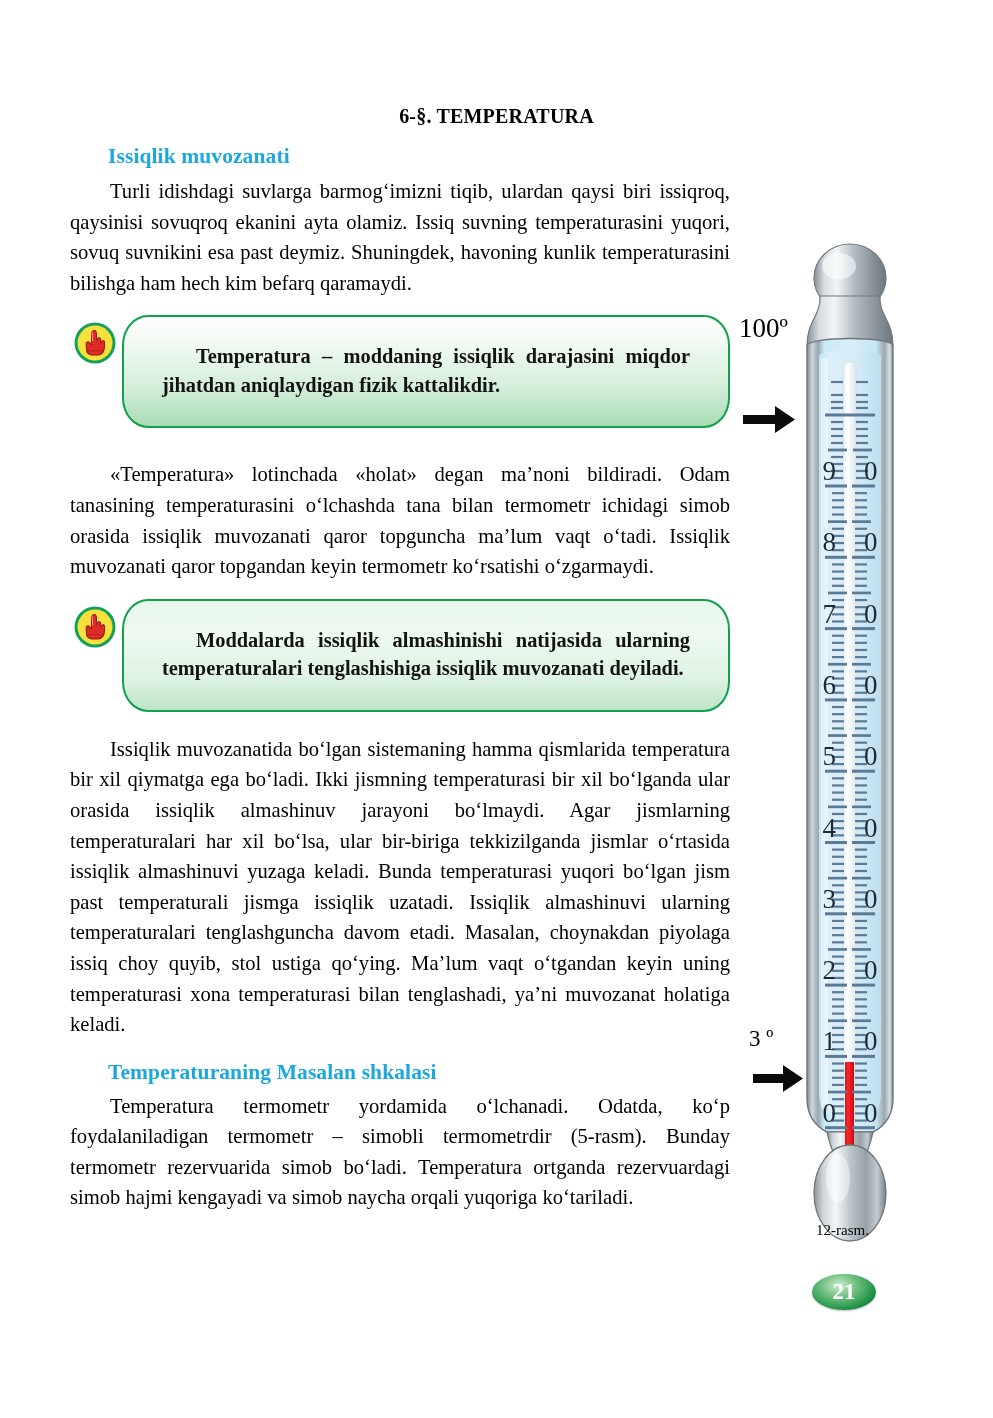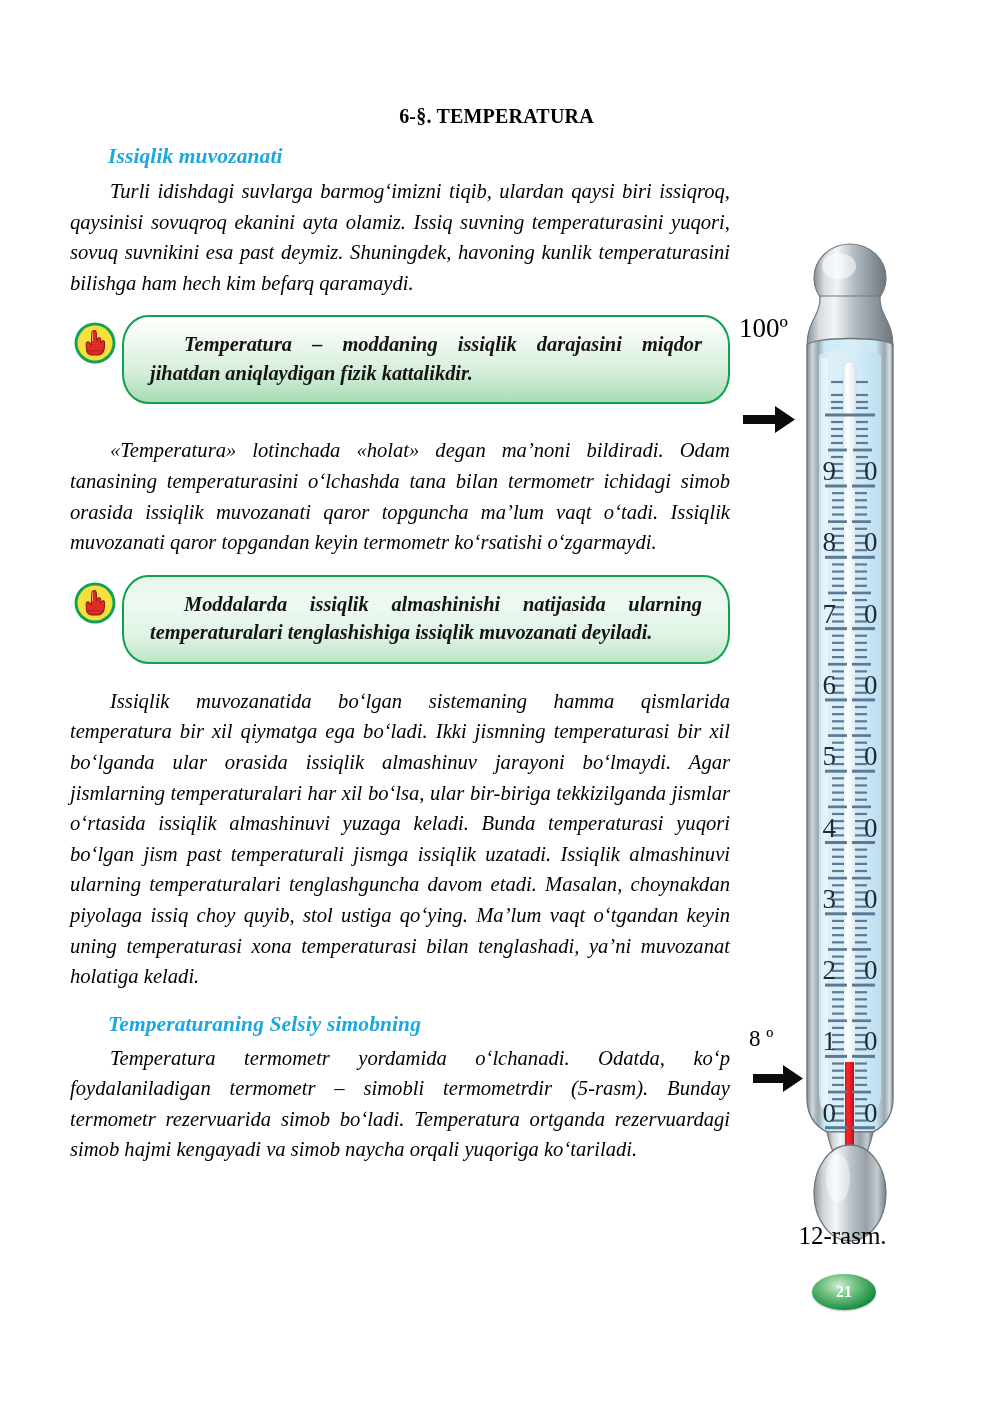--- a/index.html
+++ b/index.html
@@ -33,21 +33,20 @@
     font-weight: bold;
     letter-spacing: 0.2px;
   }
 
   
   .textcol {
     position: absolute;
     left: 70px;
     top: 144px;
     width: 660px;
-    font-style: italic;
   }
 
   .subhead {
     color: #1ba7e0;
     font-weight: bold;
     font-size: 21.5px;
     margin: 0 0 7px 38px;
     letter-spacing: 0.1px;
   }
   .subhead.second { margin-top: 20px; margin-bottom: 6px; }
@@ -87,58 +86,58 @@
   }
   .callout-box.flat {
     background: linear-gradient(to bottom, #e9f6ec 0%, #eefaf0 30%, #dff3e4 70%, #bde5c7 100%);
   }
   .callout-text {
     font-size: 20.4px;
     line-height: 28.5px;
     font-weight: bold;
     text-align: justify;
     text-indent: 34px;
-    margin: 4px;
+    margin: 16px;
     color: #131313;
   }
 
   
   .figure {
     position: absolute;
     left: 735px;
     top: 238px;
     width: 230px;
     height: 1010px;
   }
   .therm-svg { position: absolute; left: 0; top: 0; }
 
   .fig-caption {
     position: absolute;
     left: 735px;
     top: 1222px;
     width: 215px;
     text-align: center;
-    font-size: 25px;
+    font-size: 15px;
   }
 
   
   .pagenum {
     position: absolute;
     left: 812px;
     top: 1274px;
     width: 64px;
     height: 36px;
     border-radius: 50%;
     background: radial-gradient(ellipse at 42% 32%, #cfeccf 0%, #6dbf7e 35%, #128a3c 75%, #046b2b 100%);
     box-shadow: 0 1px 2px rgba(0,0,0,0.25);
     display: flex;
     align-items: center;
     justify-content: center;
     color: #ffffff;
-    font-size: 16px;
+    font-size: 23px;
     font-weight: bold;
   }
 </style>
 </head>
 <body>
 
 <div class="page">
 
   <div class="page-title">6-§. TEMPERATURA</div>
 
@@ -179,21 +178,21 @@
           </g>
         </svg>
       </span>
       <div class="callout-box flat">
         <p class="callout-text">Moddalarda issiqlik almashinishi natijasida ularning temperaturalari tenglashishiga issiqlik muvozanati deyiladi.</p>
       </div>
     </div>
 
     <p class="body" style="margin-top:22px;">Issiqlik muvozanatida bo‘lgan sistemaning hamma qismlarida temperatura bir xil qiymatga ega bo‘ladi. Ikki jismning temperaturasi bir xil bo‘lganda ular orasida issiqlik almashinuv jarayoni  bo‘lmaydi. Agar jismlarning temperaturalari har xil bo‘lsa, ular bir-biriga tekkizilganda jismlar o‘rtasida issiqlik almashinuvi yuzaga keladi. Bunda temperaturasi yuqori bo‘lgan jism past temperaturali jismga issiqlik uzatadi. Issiqlik almashinuvi ularning temperaturalari tenglashguncha davom etadi. Masalan, choynakdan piyolaga issiq choy quyib, stol ustiga qo‘ying. Ma’lum vaqt o‘tgandan keyin uning temperaturasi xona temperaturasi bilan tenglashadi, ya’ni muvozanat holatiga keladi.</p>
 
-    <div class="subhead second">Temperaturaning Selsiy simobning</div>
+    <div class="subhead second">Temperaturaning Masalan shkalasi</div>
 
     <p class="body">Temperatura termometr yordamida o‘lchanadi. Odatda, ko‘p foydalaniladigan termometr – simobli termometrdir  (5-rasm). Bunday termometr rezervuarida simob bo‘ladi. Temperatura ortganda rezervuardagi simob hajmi kengayadi va simob naycha orqali yuqoriga ko‘tariladi.</p>
   </div>
 
   <div class="figure">
     <svg class="therm-svg" width="230" height="1010" viewBox="0 0 230 1010">
       <defs>
         <linearGradient id="glassBody" x1="0" y1="0" x2="1" y2="0">
           <stop offset="0%" stop-color="#7d8b94"></stop>
           <stop offset="6%" stop-color="#cfd7db"></stop>
@@ -506,20 +505,20 @@
       <g>
         <path d="M8,177 L40,177 L40,168 L60,181.5 L40,195 L40,186 L8,186 Z" fill="#0b0b0b"></path>
       </g>
 
       <g>
         <path d="M18,836 L48,836 L48,827 L68,840.5 L48,854 L48,845 L18,845 Z" fill="#0b0b0b"></path>
       </g>
     </svg>
 
     <div style="position:absolute; left:4px; top:75px; font-size:27px;">100º</div>
-    <div style="position:absolute; left:14px; top:788px; font-size:23px;">8 º</div>
+    <div style="position:absolute; left:14px; top:788px; font-size:23px;">3 º</div>
   </div>
 
   <div class="fig-caption">12-rasm.</div>
 
   <div class="pagenum">21</div>
 
 </div>
 
 </body></html>

